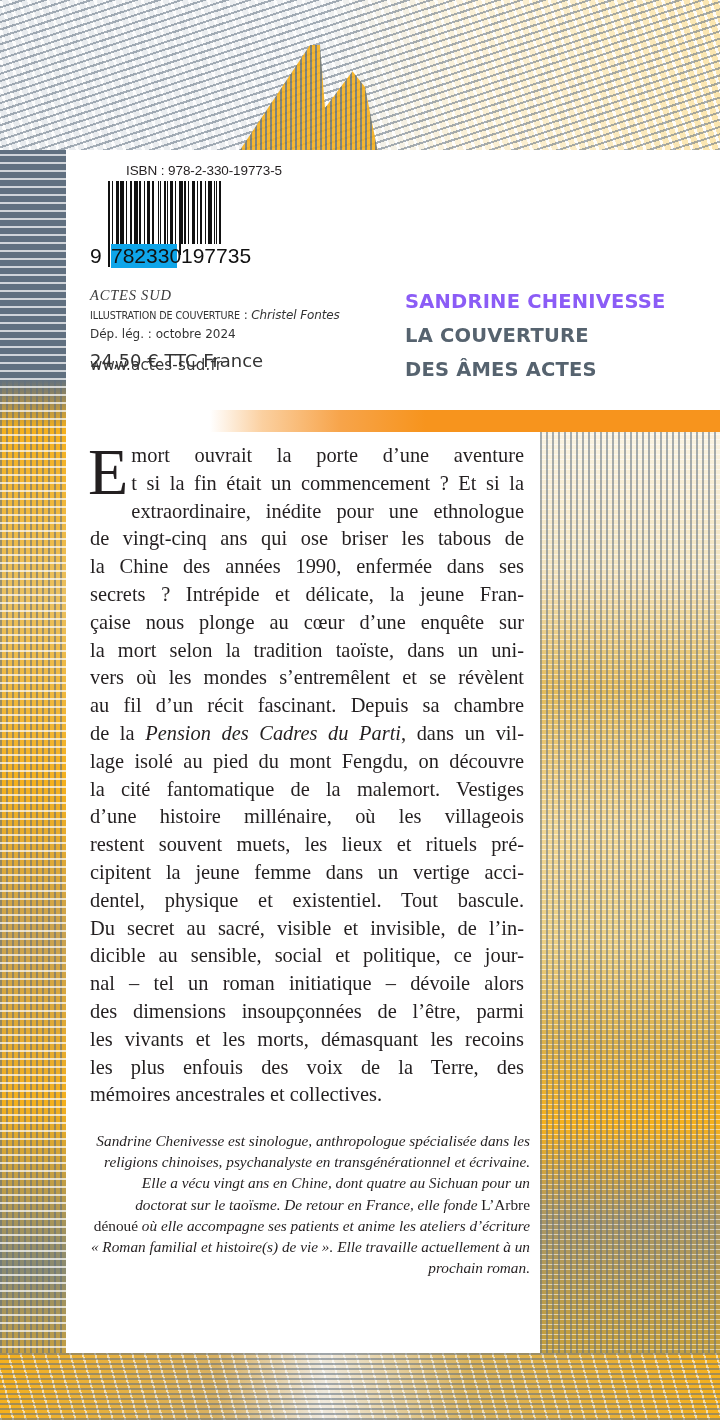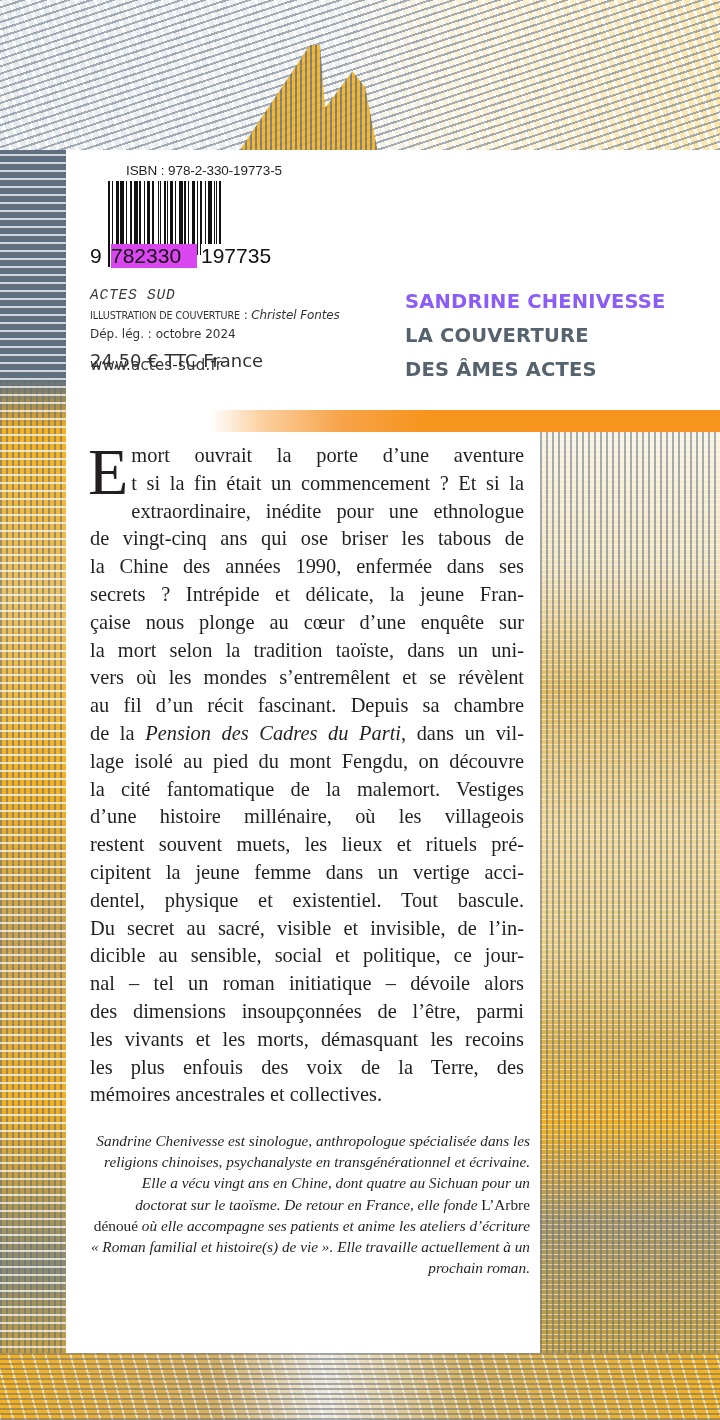--- a/index.html
+++ b/index.html
@@ -73,26 +73,26 @@
     .barcode-bars span { display: block; height: 74px; background: #111; }
     .barcode-bars span.tall { height: 86px; }
     .barcode-bars span.gap { background: transparent; }
     .barcode-digits {
       position: absolute; left: 0; top: 63px;
       font-family: "Liberation Sans", sans-serif;
       font-size: 21px; color: #111; letter-spacing: 0.3px;
       display: flex; gap: 0;
     }
     .barcode-digits .d-first { width: 18px; }
-    .barcode-digits .d-left { width: 86px; background: #d946ef; margin-left: 3px; letter-spacing: 0px; }
+    .barcode-digits .d-left { width: 66px; background: #0ea5e9; margin-left: 3px; letter-spacing: 0px; }
     .barcode-digits .d-right { width: 66px; background: #fff; margin-left: 4px; letter-spacing: 0px; }
 
     .publisher {
       position: absolute; left: 24px; top: 137px;
-      font-family: Liberation Mono, monospace; font-style: italic;
+      font-family: Liberation Serif, serif; font-style: italic;
       font-size: 14.5px; color: #3a3a3a; letter-spacing: 0.8px;
     }
     .meta-line {
       position: absolute; left: 24px;
       font-family: "DejaVu Sans", sans-serif;
       color: #333;
     }
     .meta-illus { top: 158px; font-size: 9.6px; letter-spacing: -0.1px; }
     .meta-illus .small-caps { font-size: 9.6px; }
     .meta-illus .colon { font-size: 12px; }

